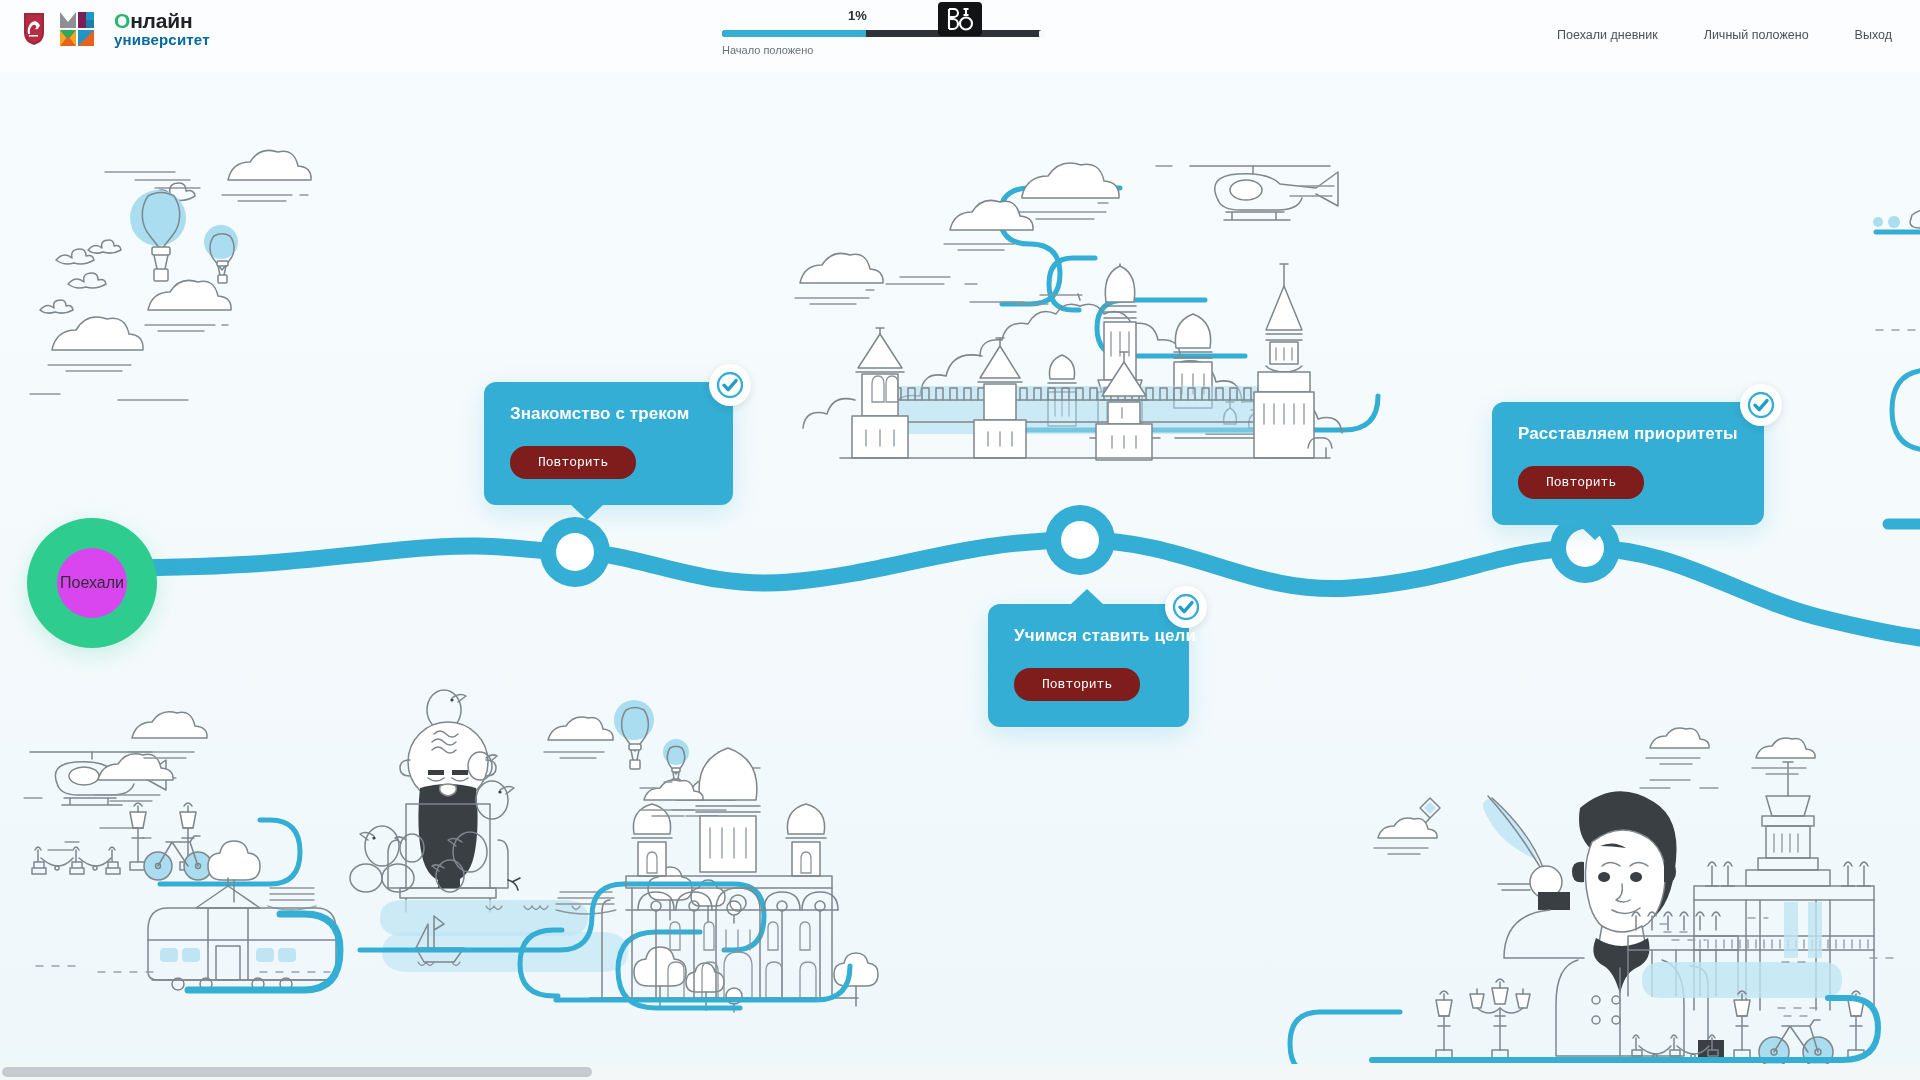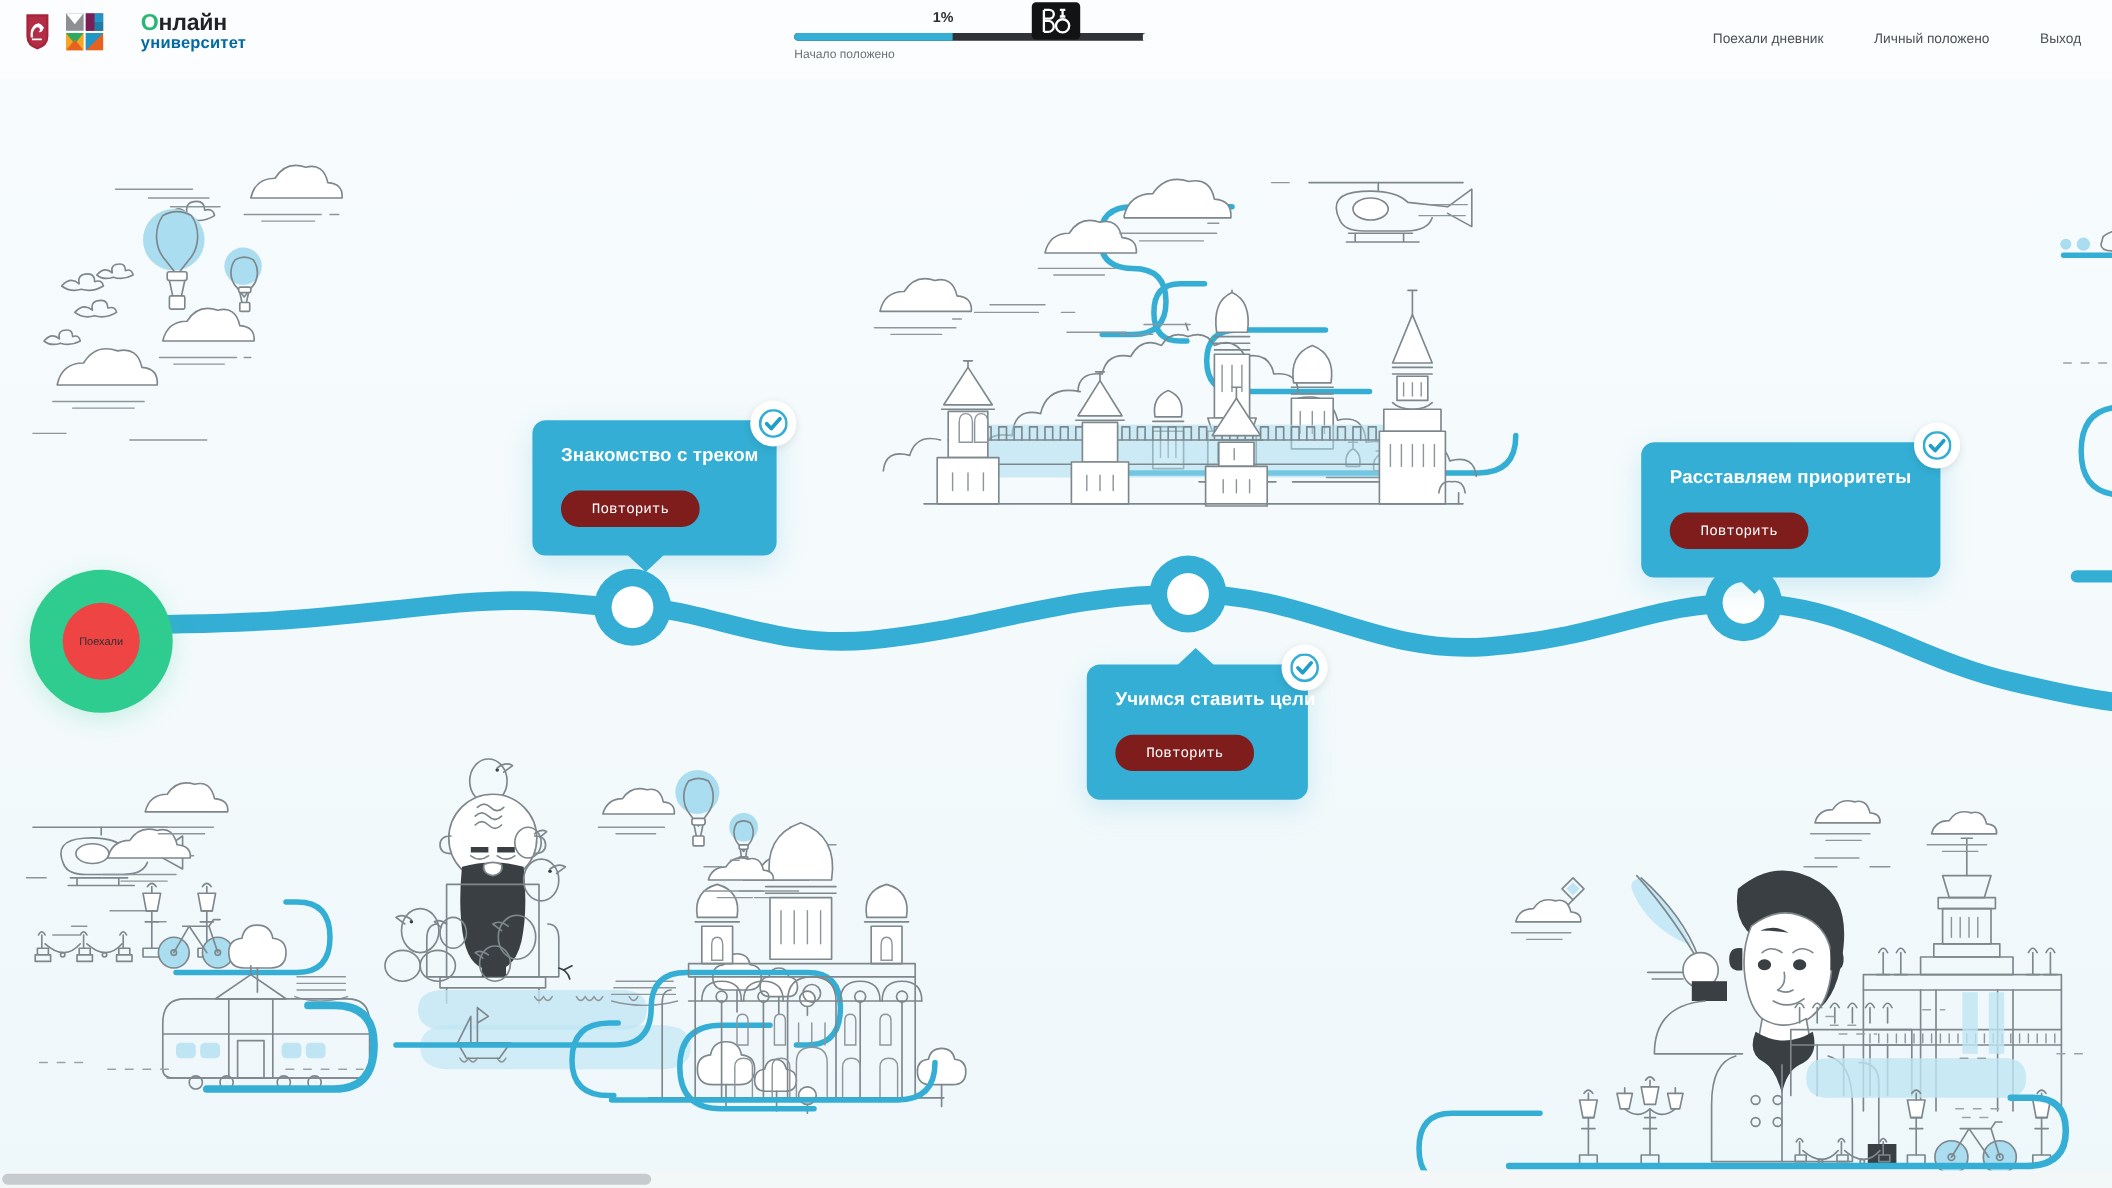--- a/index.html
+++ b/index.html
@@ -35,21 +35,21 @@
     display: flex;
     align-items: center;
     gap: 14px;
   }
   .coat-of-arms { width: 24px; height: 34px; display:block; }
   .mosru-logo  { width: 34px; height: 34px; display:block; }
   .brand-text {
     display: flex;
     flex-direction: column;
     line-height: 1.05;
-    margin-left: 20px;
+    margin-left: 6px;
   }
   .brand-line1 {
     font-size: 21px;
     font-weight: 700;
     color: #1f2326;
     letter-spacing: -0.2px;
     white-space: nowrap;
   }
   .brand-line1 .oh { color:#2bb673; }
   .brand-line2 {
@@ -159,25 +159,25 @@
     display: flex;
     align-items: center;
     justify-content: center;
     z-index: 22;
     cursor: pointer;
     box-shadow: 0 6px 22px rgba(46,204,143,0.22);
   }
   .start-node-inner {
     width: 70px; height: 70px;
     border-radius: 50%;
-    background: #ef4444;
+    background: #d946ef;
     display: flex;
     align-items: center;
     justify-content: center;
-    font-size: 10px;
+    font-size: 16px;
     color: #2b3034;
   }
 
   .stop-node {
     position: absolute;
     width: 70px; height: 70px;
     border-radius: 50%;
     background: #34aed4;
     display: flex;
     align-items: center;
@@ -883,21 +883,21 @@
   </div>
 
   <div class="start-node">
     <div class="start-node-inner">Поехали</div>
   </div>
 
   <div class="stop-node" style="left:540px; top:517px;"></div>
   <div class="stop-node" style="left:1045px; top:505px;"></div>
   <div class="stop-node" style="left:1550px; top:513px;"></div>
 
-  <div class="card" style="left:484px; top:382px; width:222px;">
+  <div class="card" style="left:484px; top:382px; width:249px;">
     <div class="card-title">Знакомство с треком</div>
     <button class="card-btn">Повторить</button>
     <div class="card-check">
       <svg width="26" height="26" viewBox="0 0 26 26">
         <circle cx="13" cy="13" r="12" fill="#ffffff" stroke="#34aed4" stroke-width="2.4"></circle>
         <path d="M7 13.2 l4.2 4.4 L19 8.6" fill="none" stroke="#1f9ec7" stroke-width="3.4" stroke-linecap="round" stroke-linejoin="round"></path>
       </svg>
     </div>
     <div class="card-tail-down"></div>
   </div>

